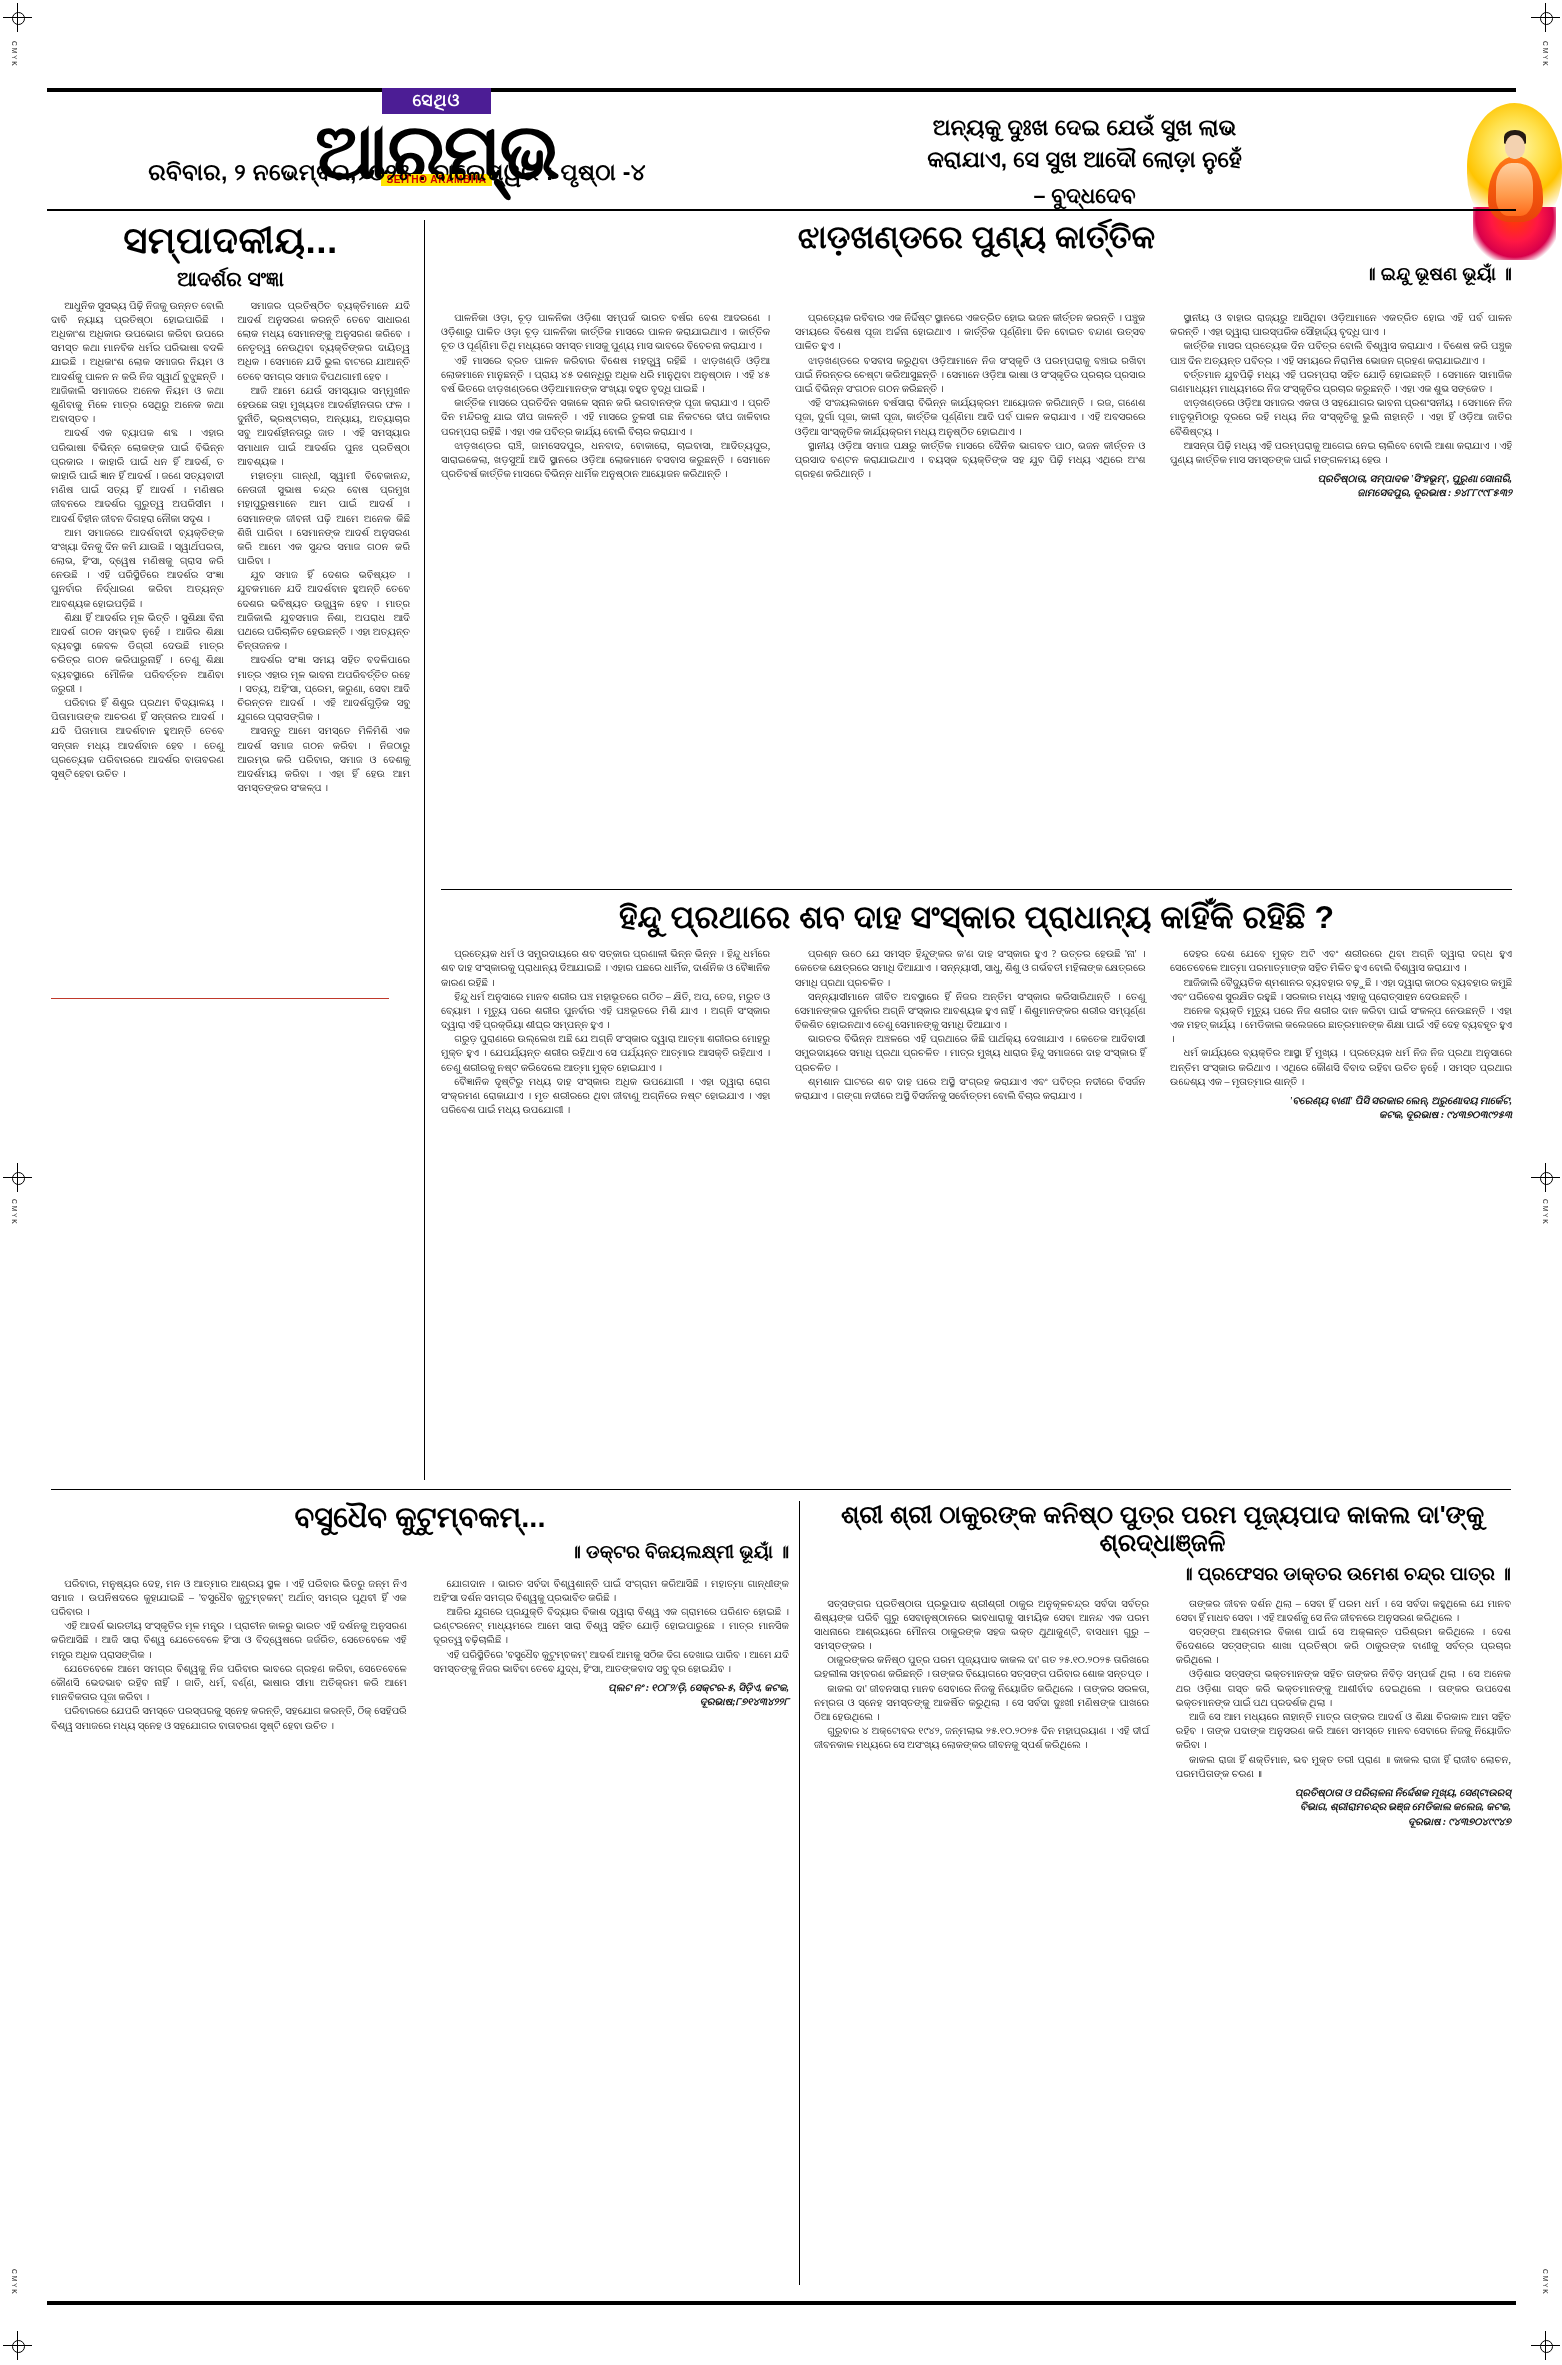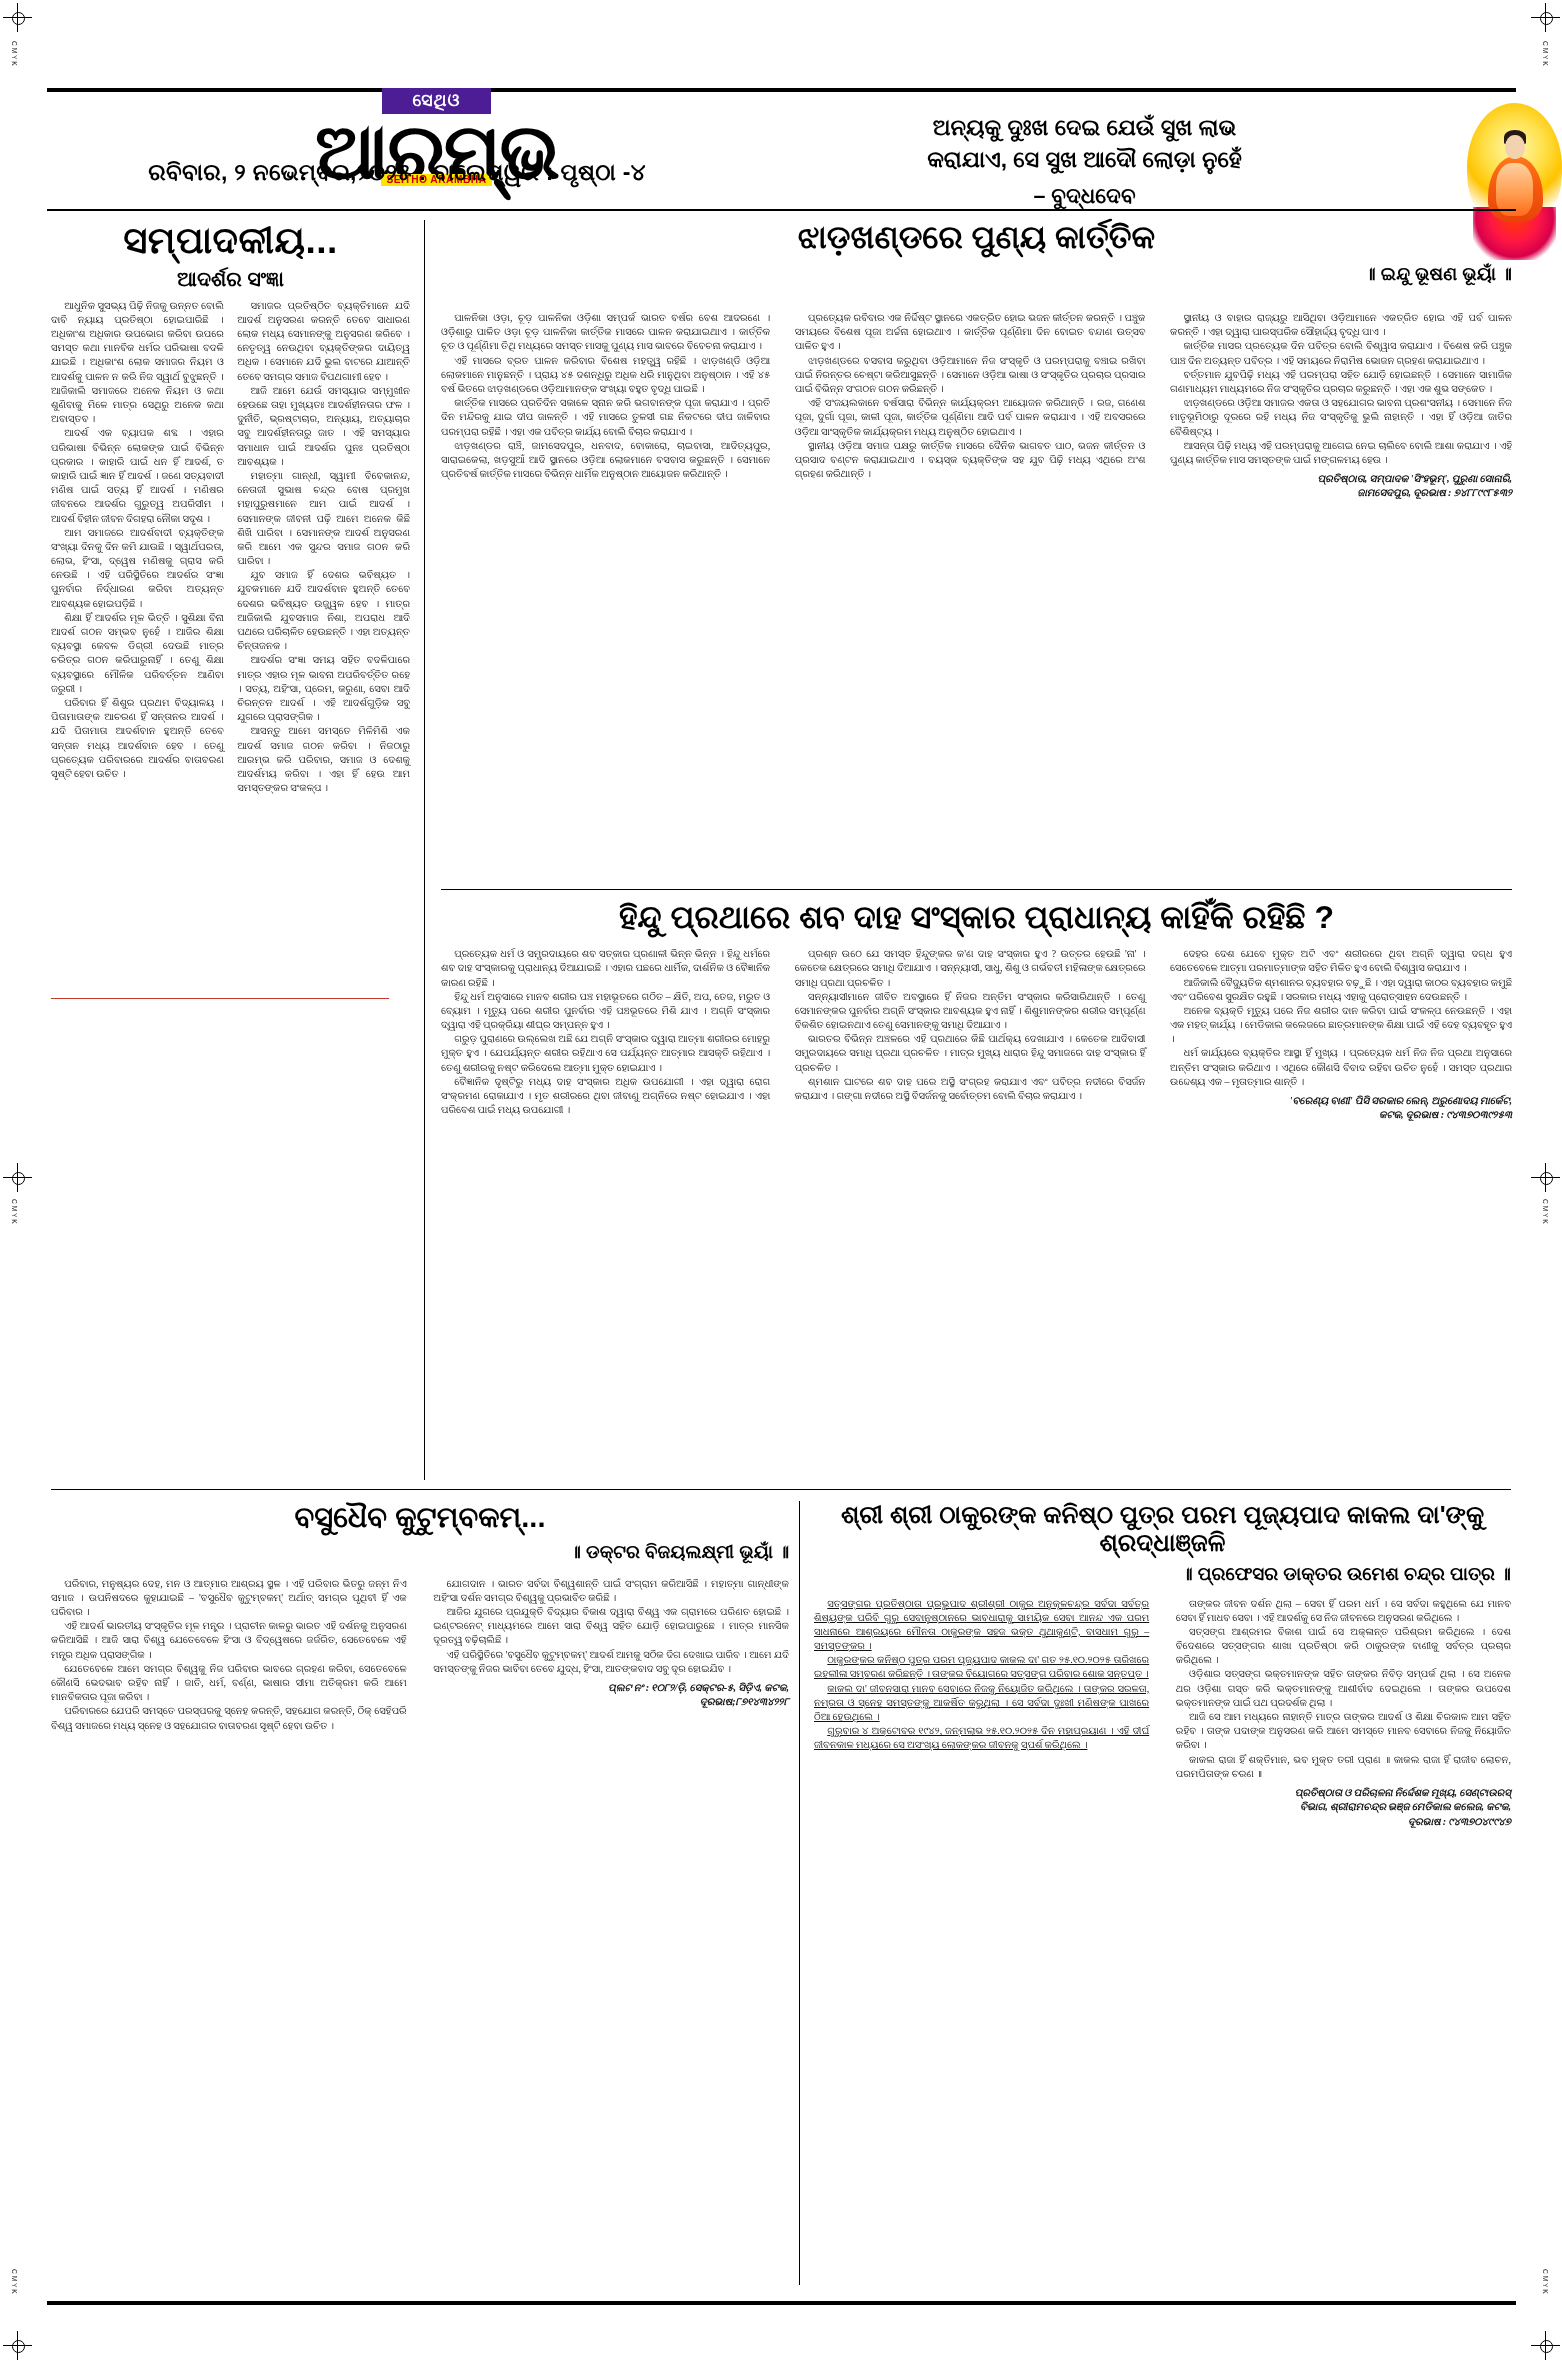--- a/index.html
+++ b/index.html
@@ -311,21 +311,21 @@
     </div>
   </div>
 
   <div class="vrule" style="left:799px; top:1501px; height:784px;"></div>
 
   <div class="col" style="left:814px; top:1501px; width:697px;">
     <div class="headline h-mid" style="font-size:24.6px;">ଶ୍ରୀ ଶ୍ରୀ ଠାକୁରଙ୍କ କନିଷ୍ଠ ପୁତ୍ର ପରମ ପୂଜ୍ୟପାଦ କାକଲ ଦା'ଙ୍କୁ ଶ୍ରଦ୍ଧାଞ୍ଜଳି</div>
     <div class="byline">॥ ପ୍ରଫେସର ଡାକ୍ତର ଉମେଶ ଚନ୍ଦ୍ର ପାତ୍ର ॥</div>
 
     <div style="display:flex; gap:0; margin-top:11.3px;">
-      <div class="body-col" style="width:348px; padding-right:13.3px;text-decoration:underline;">
+      <div class="body-col" style="width:348px; padding-right:13.3px;">
         <p>ସତ୍ସଙ୍ଗର ପ୍ରତିଷ୍ଠାତା ପ୍ରଭୁପାଦ ଶ୍ରୀଶ୍ରୀ ଠାକୁର ଅନୁକୂଳଚନ୍ଦ୍ର ସର୍ବଦା ସର୍ବତ୍ର ଶିଷ୍ୟଙ୍କ ପରିବି ଗୁରୁ ସେବାନୁଷ୍ଠାନରେ ଭାବଧାରାକୁ ସାମୟିକ ସେବା ଆନନ୍ଦ ଏକ ପରମ ସାଧନାରେ ଆଶ୍ରୟରେ ମୌନତା ଠାକୁରଙ୍କ ସହଜ ଭକ୍ତ ଥୁଥାକୁଣ୍ଟି, ବାସଧାମ ଗୁରୁ – ସମସ୍ତଙ୍କର ।</p>
         <p>ଠାକୁରଙ୍କର କନିଷ୍ଠ ପୁତ୍ର ପରମ ପୂଜ୍ୟପାଦ କାକଲ ଦା' ଗତ ୨୫.୧୦.୨୦୨୫ ତାରିଖରେ ଇହଲୀଳା ସମ୍ବରଣ କରିଛନ୍ତି । ତାଙ୍କର ବିୟୋଗରେ ସତ୍ସଙ୍ଗ ପରିବାର ଶୋକ ସନ୍ତପ୍ତ ।</p>
         <p>କାକଲ ଦା' ଜୀବନସାରା ମାନବ ସେବାରେ ନିଜକୁ ନିୟୋଜିତ କରିଥିଲେ । ତାଙ୍କର ସରଳତା, ନମ୍ରତା ଓ ସ୍ନେହ ସମସ୍ତଙ୍କୁ ଆକର୍ଷିତ କରୁଥିଲା । ସେ ସର୍ବଦା ଦୁଃଖୀ ମଣିଷଙ୍କ ପାଖରେ ଠିଆ ହେଉଥିଲେ ।</p>
         <p>ଗୁରୁବାର ୪ ଅକ୍ଟୋବର ୧୯୪୨, ଜନ୍ମଲାଭ ୨୫.୧୦.୨୦୨୫ ଦିନ ମହାପ୍ରୟାଣ । ଏହି ଦୀର୍ଘ ଜୀବନକାଳ ମଧ୍ୟରେ ସେ ଅସଂଖ୍ୟ ଲୋକଙ୍କର ଜୀବନକୁ ସ୍ପର୍ଶ କରିଥିଲେ ।</p>
       </div>
       <div class="body-col" style="width:348px; padding-left:13.3px;">
         <p>ତାଙ୍କର ଜୀବନ ଦର୍ଶନ ଥିଲା – ସେବା ହିଁ ପରମ ଧର୍ମ । ସେ ସର୍ବଦା କହୁଥିଲେ ଯେ ମାନବ ସେବା ହିଁ ମାଧବ ସେବା । ଏହି ଆଦର୍ଶକୁ ସେ ନିଜ ଜୀବନରେ ଅନୁସରଣ କରିଥିଲେ ।</p>
         <p>ସତ୍ସଙ୍ଗ ଆଶ୍ରମର ବିକାଶ ପାଇଁ ସେ ଅକ୍ଳାନ୍ତ ପରିଶ୍ରମ କରିଥିଲେ । ଦେଶ ବିଦେଶରେ ସତ୍ସଙ୍ଗର ଶାଖା ପ୍ରତିଷ୍ଠା କରି ଠାକୁରଙ୍କ ବାଣୀକୁ ସର୍ବତ୍ର ପ୍ରଚାର କରିଥିଲେ ।</p>
         <p>ଓଡ଼ିଶାର ସତ୍ସଙ୍ଗ ଭକ୍ତମାନଙ୍କ ସହିତ ତାଙ୍କର ନିବିଡ଼ ସମ୍ପର୍କ ଥିଲା । ସେ ଅନେକ ଥର ଓଡ଼ିଶା ଗସ୍ତ କରି ଭକ୍ତମାନଙ୍କୁ ଆଶୀର୍ବାଦ ଦେଇଥିଲେ । ତାଙ୍କର ଉପଦେଶ ଭକ୍ତମାନଙ୍କ ପାଇଁ ପଥ ପ୍ରଦର୍ଶକ ଥିଲା ।</p>
         <p>ଆଜି ସେ ଆମ ମଧ୍ୟରେ ନାହାନ୍ତି ମାତ୍ର ତାଙ୍କର ଆଦର୍ଶ ଓ ଶିକ୍ଷା ଚିରକାଳ ଆମ ସହିତ ରହିବ । ତାଙ୍କ ପଦାଙ୍କ ଅନୁସରଣ କରି ଆମେ ସମସ୍ତେ ମାନବ ସେବାରେ ନିଜକୁ ନିୟୋଜିତ କରିବା ।</p>

